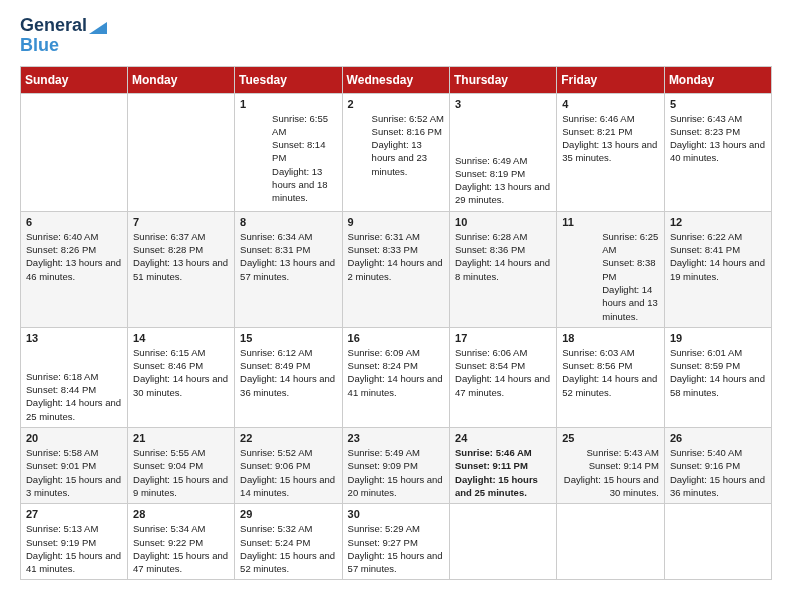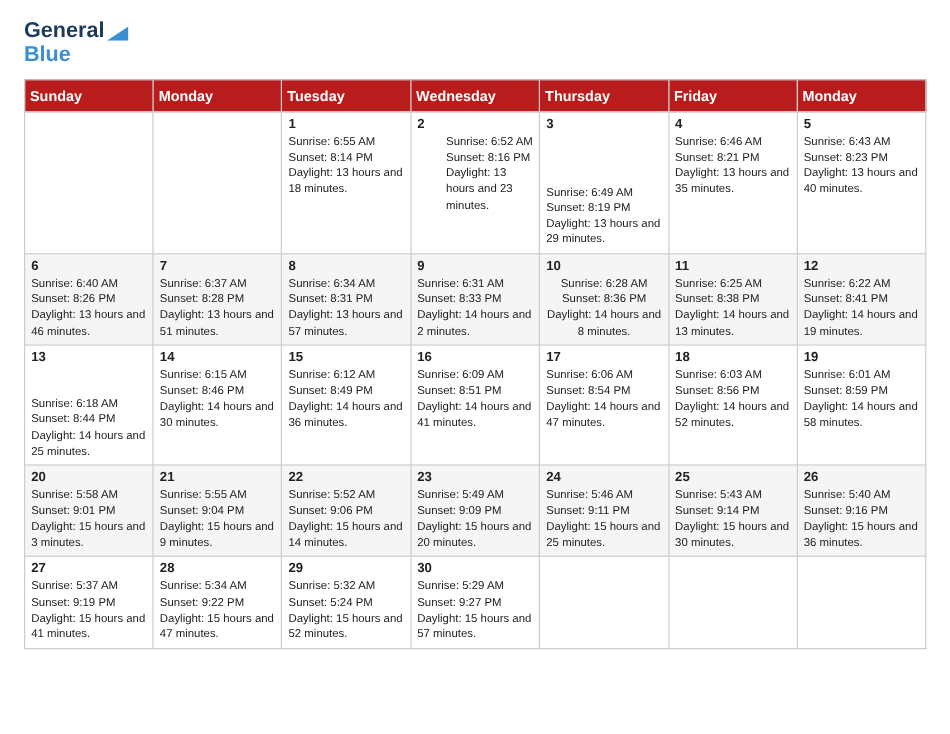--- a/index.html
+++ b/index.html
@@ -121,21 +121,21 @@
           <th>Friday</th>
           <th>Monday</th>
         </tr>
     </thead>
     <tbody id="calendar-body">
     <tr>
           <td class="empty"></td>
           <td class="empty"></td>
           <td>
             <span class="day-num">1</span>
-            <div class="day-info" style="white-space: pre-line;">Sunrise: 6:55 AM
+            <div class="day-info" style="white-space: pre-line; margin-left: 32px;">Sunrise: 6:55 AM
 Sunset: 8:14 PM
 Daylight: 13 hours and 18 minutes.</div>
           </td>
           <td>
             <span class="day-num">2</span>
             <div class="day-info" style="white-space: pre-line; margin-left: 24px;">Sunrise: 6:52 AM
 Sunset: 8:16 PM
 Daylight: 13 hours and 23 minutes.</div>
           </td>
           <td>
@@ -177,27 +177,27 @@
 Daylight: 13 hours and 57 minutes.</div>
           </td>
           <td>
             <span class="day-num">9</span>
             <div class="day-info" style="white-space: pre-line;">Sunrise: 6:31 AM
 Sunset: 8:33 PM
 Daylight: 14 hours and 2 minutes.</div>
           </td>
           <td>
             <span class="day-num">10</span>
-            <div class="day-info" style="white-space: pre-line; text-align: center;">Sunrise: 6:28 AM
+            <div class="day-info" style="white-space: pre-line;">Sunrise: 6:28 AM
 Sunset: 8:36 PM
 Daylight: 14 hours and 8 minutes.</div>
           </td>
           <td>
             <span class="day-num">11</span>
-            <div class="day-info" style="white-space: pre-line;">Sunrise: 6:25 AM
+            <div class="day-info" style="white-space: pre-line; margin-left: 40px;">Sunrise: 6:25 AM
 Sunset: 8:38 PM
 Daylight: 14 hours and 13 minutes.</div>
           </td>
           <td>
             <span class="day-num">12</span>
             <div class="day-info" style="white-space: pre-line;">Sunrise: 6:22 AM
 Sunset: 8:41 PM
 Daylight: 14 hours and 19 minutes.</div>
           </td>
         </tr>
@@ -216,21 +216,21 @@
           </td>
           <td>
             <span class="day-num">15</span>
             <div class="day-info" style="white-space: pre-line;">Sunrise: 6:12 AM
 Sunset: 8:49 PM
 Daylight: 14 hours and 36 minutes.</div>
           </td>
           <td>
             <span class="day-num">16</span>
             <div class="day-info" style="white-space: pre-line;">Sunrise: 6:09 AM
-Sunset: 8:51 PM
+Sunset: 8:24 PM
 Daylight: 14 hours and 41 minutes.</div>
           </td>
           <td>
             <span class="day-num">17</span>
             <div class="day-info" style="white-space: pre-line;">Sunrise: 6:06 AM
 Sunset: 8:54 PM
 Daylight: 14 hours and 47 minutes.</div>
           </td>
           <td>
             <span class="day-num">18</span>
@@ -265,41 +265,41 @@
 Daylight: 15 hours and 14 minutes.</div>
           </td>
           <td>
             <span class="day-num">23</span>
             <div class="day-info" style="white-space: pre-line;">Sunrise: 5:49 AM
 Sunset: 9:09 PM
 Daylight: 15 hours and 20 minutes.</div>
           </td>
           <td>
             <span class="day-num">24</span>
-            <div class="day-info" style="white-space: pre-line;">Sunrise: 5:46 AM
+            <div class="day-info" style="white-space: pre-line; font-weight: bold;">Sunrise: 5:46 AM
 Sunset: 9:11 PM
 Daylight: 15 hours and 25 minutes.</div>
           </td>
           <td>
             <span class="day-num">25</span>
-            <div class="day-info" style="white-space: pre-line;">Sunrise: 5:43 AM
+            <div class="day-info" style="white-space: pre-line; text-align: right;">Sunrise: 5:43 AM
 Sunset: 9:14 PM
 Daylight: 15 hours and 30 minutes.</div>
           </td>
           <td>
             <span class="day-num">26</span>
             <div class="day-info" style="white-space: pre-line;">Sunrise: 5:40 AM
 Sunset: 9:16 PM
 Daylight: 15 hours and 36 minutes.</div>
           </td>
         </tr>
         <tr>
           <td>
             <span class="day-num">27</span>
-            <div class="day-info" style="white-space: pre-line;">Sunrise: 5:37 AM
+            <div class="day-info" style="white-space: pre-line;">Sunrise: 5:13 AM
 Sunset: 9:19 PM
 Daylight: 15 hours and 41 minutes.</div>
           </td>
           <td>
             <span class="day-num">28</span>
             <div class="day-info" style="white-space: pre-line;">Sunrise: 5:34 AM
 Sunset: 9:22 PM
 Daylight: 15 hours and 47 minutes.</div>
           </td>
           <td>

